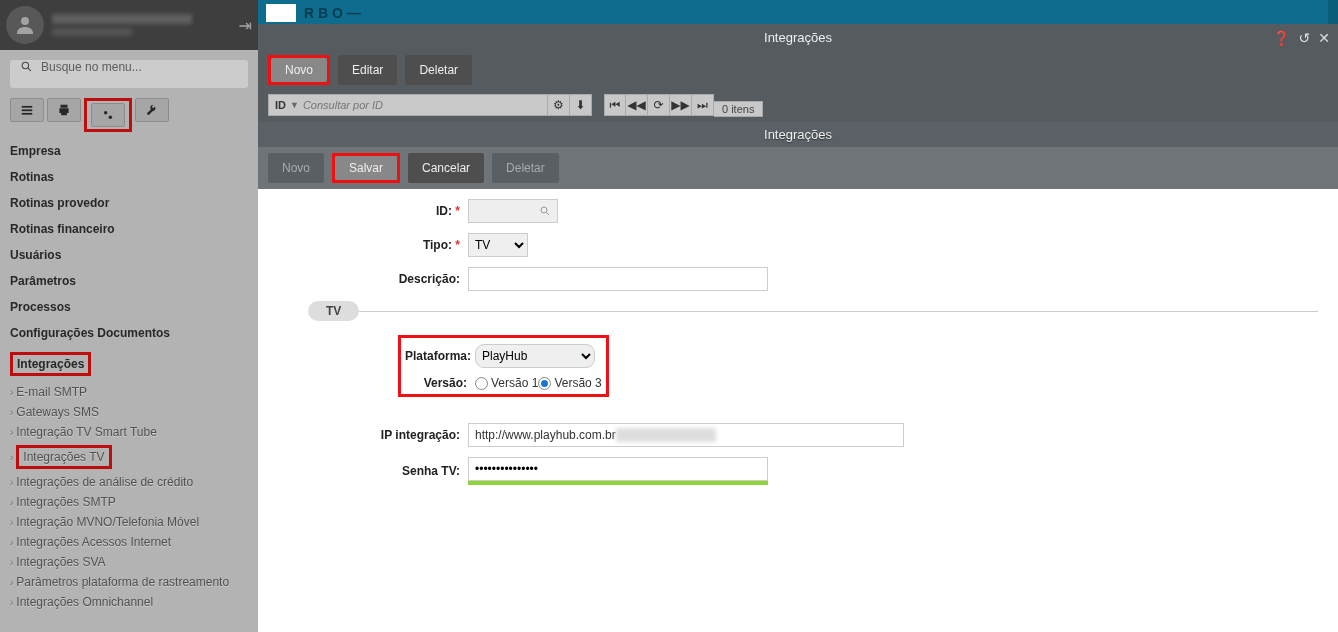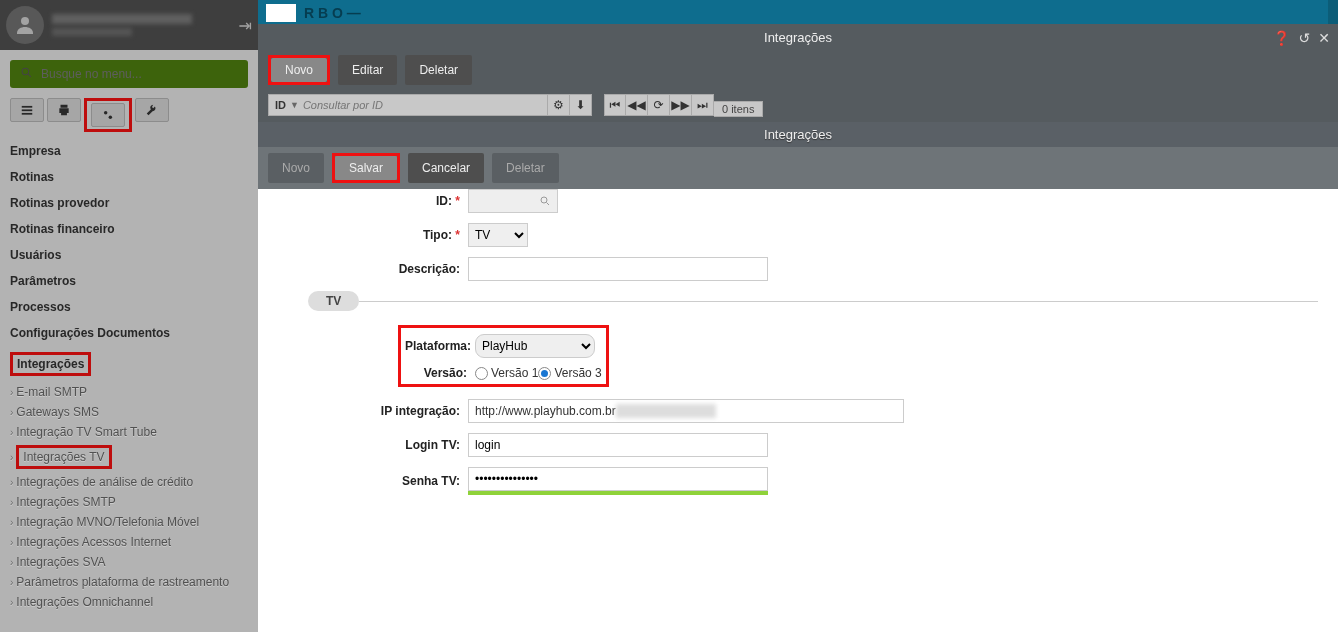--- a/index.html
+++ b/index.html
@@ -10,21 +10,21 @@
   .sidebar-overlay { position: absolute; inset: 0; background: rgba(0,0,0,0.2); pointer-events: none; z-index: 5; }
   .sidebar-head { background: #4e4e4e; height: 50px; display: flex; align-items: center; padding: 6px; gap: 8px; position: relative; }
   .avatar { width: 38px; height: 38px; border-radius: 50%; background: #6e6e6e; display: flex; align-items: center; justify-content: center; }
   .avatar svg { fill: #ccc; }
   .user-meta { flex: 1; }
   .user-name { height: 10px; background: #777; margin-bottom: 4px; width: 140px; filter: blur(2px); }
   .user-sub { height: 8px; background: #6a6a6a; width: 80px; filter: blur(2px); }
   .logout { color: #ccc; font-size: 16px; }
   
   .search-wrap { padding: 10px; background: #e0e0e0; }
-  .search-box { width: 100%; height: 28px; background: #4d7c0f; border: none; border-radius: 3px; display: flex; align-items: center; padding: 0 10px; gap: 8px; }
+  .search-box { width: 100%; height: 28px; background: #ffffff; border: none; border-radius: 3px; display: flex; align-items: flex-start; padding: 0 10px; gap: 8px; }
   .search-box input { border: none; background: transparent; flex: 1; font-size: 12px; outline: none; }
   
   .quick-icons { display: flex; gap: 3px; padding: 0 10px 6px; }
   .quick-icon { width: 34px; height: 24px; background: #d0d0d0; border: 1px solid #b0b0b0; border-radius: 2px; display: flex; align-items: center; justify-content: center; font-size: 13px; cursor: pointer; }
   .quick-icon svg { width: 14px; height: 14px; fill: #333; }
   
   .nav { }
   .nav-item { padding: 6px 10px; font-size: 12px; font-weight: bold; color: #333; cursor: pointer; }
   .sub-list { }
   .sub-item { padding: 3px 10px 3px 10px; font-size: 12px; color: #666; cursor: pointer; display: flex; align-items: center; gap: 3px; text-shadow: 0 1px 0 #fff; }
@@ -62,21 +62,21 @@
   .gh-id { width: 50px; margin-left: 20px; }
   .gh-desc { width: 180px; }
   .gh-plat { }
   
   
   .inner { position: absolute; left: 0; right: 0; top: 98px; bottom: 0; background: #fff; }
   .inner-title { text-align: center; color: #eee; font-size: 13px; padding: 5px 0; background: #5a6066; text-shadow: 0 1px 1px #333; }
   .btn-row2 { display: flex; gap: 8px; padding: 6px 10px; background: #6e7478; }
   .btn.disabled { color: #aaa; background: #5a5f63; }
   
-  .form-area { background: #fff; padding: 0 20px; }
+  .form-area { background: #fff; padding: 10px 20px; }
   .form-row { display: flex; align-items: center; margin-bottom: 10px; }
   .form-label { width: 190px; text-align: right; padding-right: 8px; font-size: 12px; font-weight: bold; color: #222; }
   .req { color: #d33; font-weight: bold; }
   .id-field { width: 90px; height: 24px; background: #eee; border: 1px solid #ccc; display: flex; align-items: center; justify-content: flex-end; padding-right: 6px; }
   .id-field svg { width: 12px; height: 12px; fill: #999; }
   select.ctrl { height: 24px; border: 1px solid #ccc; font-size: 12px; padding: 0 2px; }
   input.ctrl { height: 24px; border: 1px solid #ccc; font-size: 12px; padding: 0 6px; }
   .w60 { width: 60px; }
   .w120 { width: 120px; border-radius: 9px; }
   .w300 { width: 300px; }
@@ -280,21 +280,21 @@
       <div class="form-row">
         <div class="form-label">Descrição:</div>
         <input class="ctrl w300" value="" style="">
       </div>
 
       <div class="tab-hdr">
         <div class="tab-pill">TV</div>
         <div class="tab-line"></div>
       </div>
 
-      <div style="margin-left:120px;margin-bottom:12px;">
+      <div style="margin-left:120px;margin-bottom:26px;">
         <span class="hl-block">
           <div class="form-row" style="margin-bottom:8px;">
             <div class="form-label" style="width:70px;">Plataforma:</div>
             <select class="ctrl w120"><option>PlayHub</option></select>
           </div>
           <div class="form-row" style="margin-bottom:2px;">
             <div class="form-label" style="width:70px;">Versão:</div>
             <div class="radio-wrap">
               <label class="radio-item">
                   <span class="radio"></span>
@@ -309,24 +309,20 @@
         </span>
       </div>
 
       <div class="form-row">
         <div class="form-label">IP integração:</div>
         <div class="ctrl w360" style="display:flex;align-items:center;border:1px solid #ccc;height:24px;padding:0 6px;">
           <span>http://www.playhub.com.br</span>
             <span class="ip-blur"></span>
         </div>
       </div>
-      <div class="form-row">
-        <div class="form-label">Login TV:</div>
-        <input class="ctrl w300" value="login" style="">
-      </div>
       <div class="form-row" style="margin-bottom:0;">
         <div class="form-label">Senha TV:</div>
         <div>
           <input class="ctrl w300" value="•••••••••••••••" style="">
           <div class="pw-bar"></div>
         </div>
       </div>
     </div>
   </div>
 </div>

